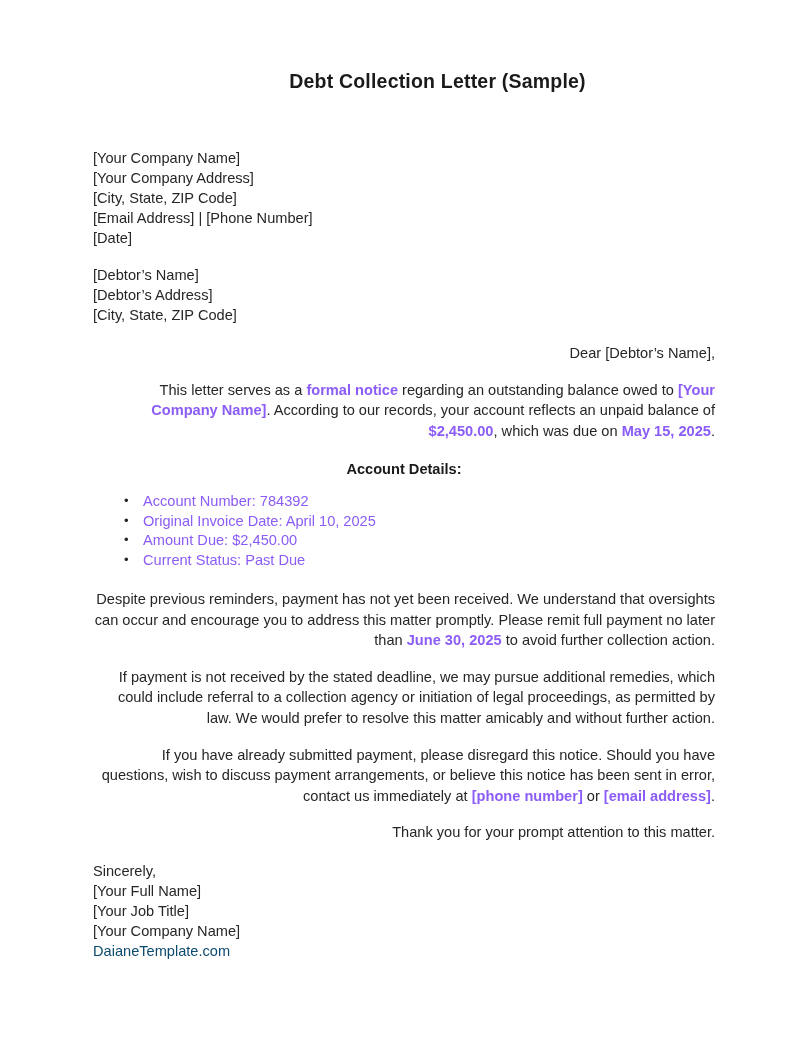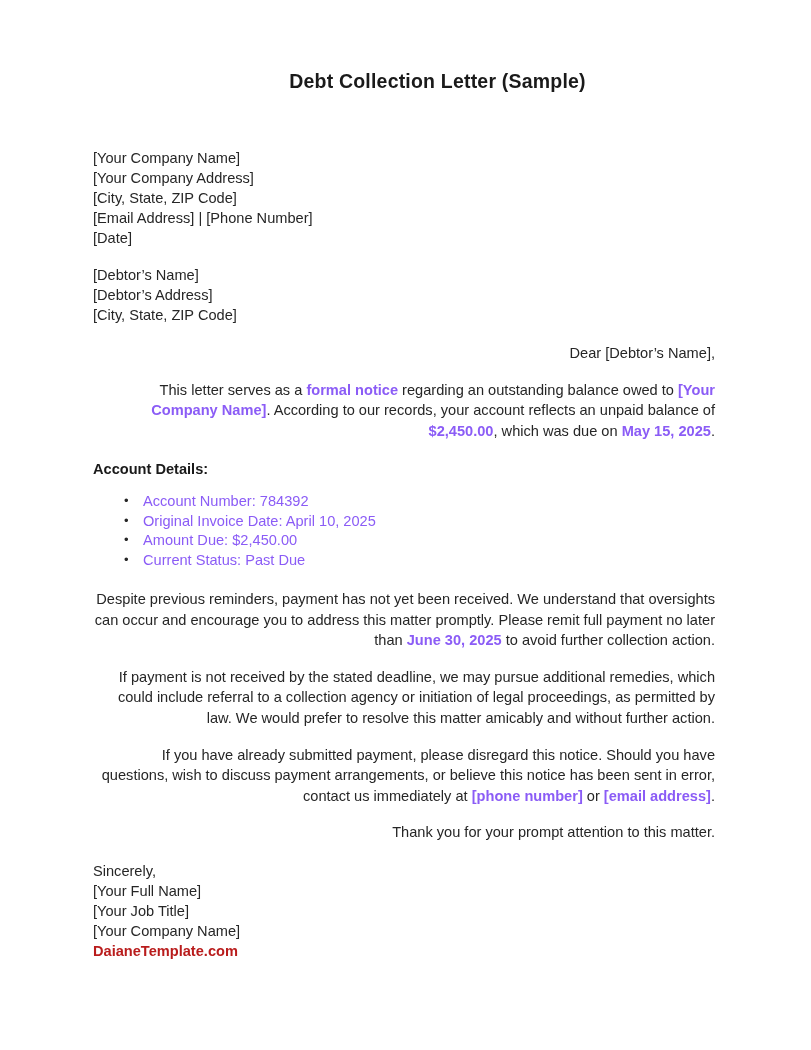--- a/index.html
+++ b/index.html
@@ -60,20 +60,21 @@
     line-height: 20.6px;
     color: #262626;
     text-align: right;
   }
   .heading {
     margin: 0;
     font-size: 14.6px;
     font-weight: bold;
     color: #1a1a1a;
     line-height: 20px;
+    text-align: center;
   }
   ul.details {
     margin: 0;
     padding: 0;
     list-style: none;
   }
   ul.details li {
     position: relative;
     padding-left: 50px;
     font-size: 14.6px;
@@ -87,22 +88,22 @@
     top: -1px;
     font-size: 13px;
     color: #262626;
   }
   b, .b {
     font-weight: bold;
     color: #8b5cf6;
   }
   .sig .ln { line-height: 20px; font-size: 14.6px; }
   .site {
-    font-weight: bold;
-    color: #b91c1c;
+    font-weight: normal;
+    color: #0c4a6e;
     font-size: 14.8px;
     line-height: 20px;
   }
 </style>
 </head>
 <body>
 
 <div class="page">
 
   <div class="doc-title">Debt Collection Letter (Sample)</div>

